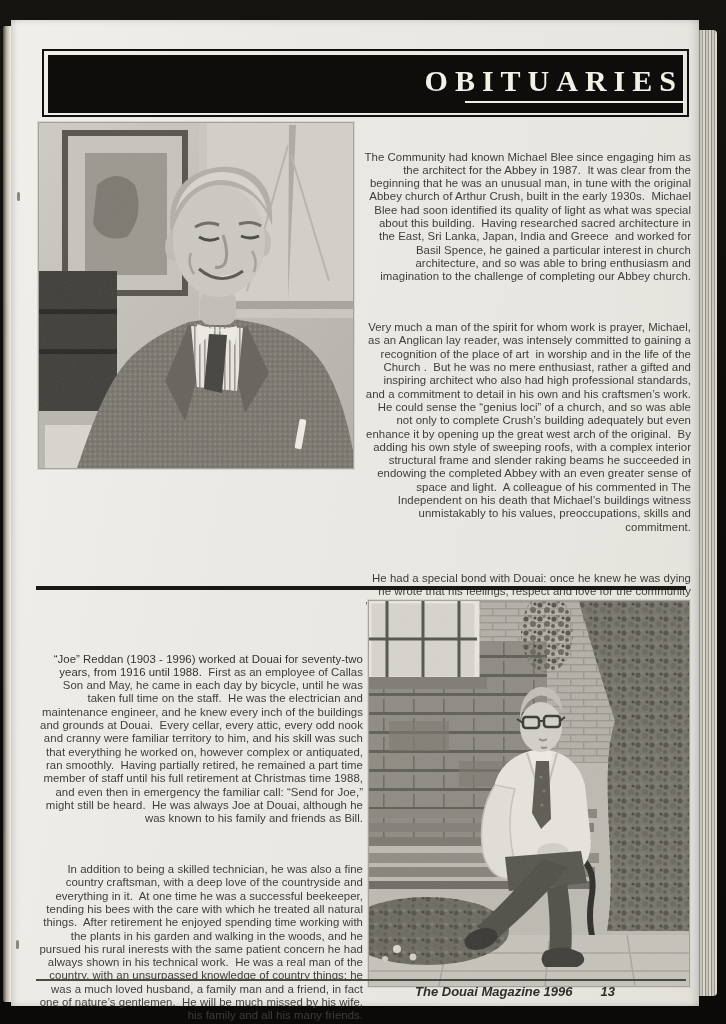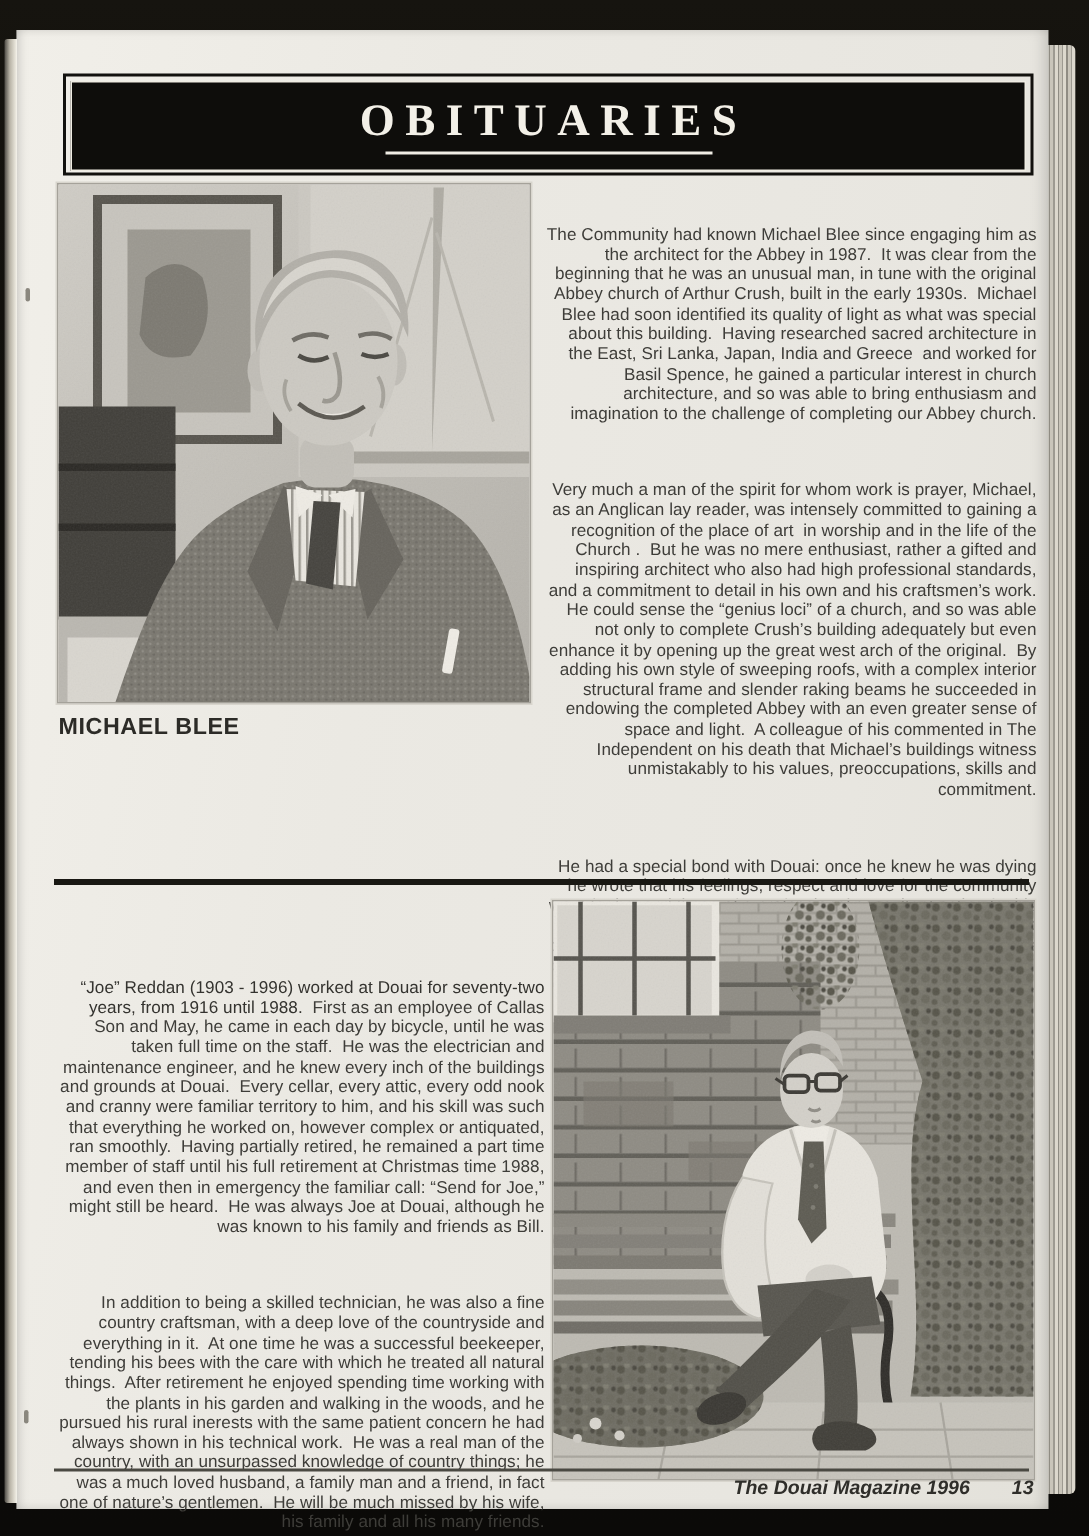--- a/index.html
+++ b/index.html
@@ -26,42 +26,42 @@
     box-shadow:inset -6px 0 12px -6px rgba(0,0,0,.25), inset 4px 0 8px -4px rgba(0,0,0,.25);
   }
   .staple{position:absolute;width:3px;height:9px;background:#8a877e;border-radius:2px;}
   
   .banner{
     position:absolute;left:31px;top:29px;width:637px;height:58px;
     border:2px solid #12110e;padding:3px;background:transparent;
   }
   .banner-inner{
     height:100%;background:#0e0d0b;border:1px solid #efece3;
-    display:flex;flex-direction:column;align-items:center;justify-content:center;
+    display:flex;flex-direction:column;align-items:flex-end;justify-content:center;
   }
   .banner-title{
     font-family:"Liberation Serif",serif;font-weight:700;font-size:30px;
     letter-spacing:7px;color:#f3f0e8;line-height:1;padding-left:7px;
   }
   .banner-underline{width:218px;height:2px;background:#f0ede5;margin-top:5px;}
   
   .body-text{font-size:11.4px;line-height:13.3px;color:#3e3d39;white-space:pre-wrap;letter-spacing:.05px;}
   .body-text p{margin:0 0 11px 0;text-align:right;}
   .bold-lead{font-weight:400;color:#34332f;}
   .section-heading{font-size:15.5px;font-weight:700;color:#2c2b27;letter-spacing:.4px;}
   .signature{font-weight:700;font-style:italic;text-align:right;font-size:12px;color:#34332f;margin-top:2px;}
   .col{position:absolute;}
   .lead-block{font-weight:700;font-size:12px;line-height:14.4px;color:#343330;white-space:pre-wrap;}
   .divider{position:absolute;left:25px;top:566px;width:650px;height:4px;background:#191813;}
   
   .photo{position:absolute;border:1px solid #a5a29a;box-shadow:0 0 0 1px #d8d5cd;}
   .photo svg{display:block;}
   
   .footer-rule{position:absolute;left:25px;top:959px;width:650px;height:1.5px;background:#4a4942;}
-  .footer{position:absolute;left:330px;top:964px;width:348px;display:flex;justify-content:flex-end;align-items:baseline;gap:28px;
+  .footer{position:absolute;left:330px;top:964px;width:348px;display:flex;justify-content:center;align-items:baseline;gap:28px;
     font-style:italic;font-weight:700;font-size:13px;color:#2f2e2a;}
 </style>
 </head>
 <body>
 
 <div class="spine-edge"></div>
 <div class="page-stack"></div>
 
 <div class="page">
   <div class="staple" style="left:6px;top:172px;"></div>
@@ -143,21 +143,20 @@
     </svg>
   </div>
 
   <div class="col body-text" style="left:352px;top:104px;width:328px;">
     <p>The Community had known Michael Blee since engaging him as the architect for the Abbey in 1987.  It was clear from the beginning that he was an unusual man, in tune with the original Abbey church of Arthur Crush, built in the early 1930s.  Michael Blee had soon identified its quality of light as what was special about this building.  Having researched sacred architecture in the East, Sri Lanka, Japan, India and Greece  and worked for Basil Spence, he gained a particular interest in church architecture, and so was able to bring enthusiasm and imagination to the challenge of completing our Abbey church.</p>
     <p>Very much a man of the spirit for whom work is prayer, Michael, as an Anglican lay reader, was intensely committed to gaining a recognition of the place of art  in worship and in the life of the Church .  But he was no mere enthusiast, rather a gifted and inspiring architect who also had high professional standards, and a commitment to detail in his own and his craftsmen’s work.  He could sense the “genius loci” of a church, and so was able not only to complete Crush’s building adequately but even enhance it by opening up the great west arch of the original.  By adding his own style of sweeping roofs, with a complex interior structural frame and slender raking beams he succeeded in endowing the completed Abbey with an even greater sense of space and light.  A colleague of his commented in The Independent on his death that Michael’s buildings witness unmistakably to his values, preoccupations, skills and commitment.</p>
     <p>He had a special bond with Douai: once he knew he was dying he wrote that his feelings, respect and love for the community went far beyond those of a professional consultant acting for his client.  He spoke of his last months, “surrounded by fellowship of friends and great love and many prayers,” as “a time of grace between life and death.”  The Abbey church is a fitting memorial to his generous and imaginative spirit.</p>
     <div class="signature">Peter Bowe OSB</div>
   </div>
 
-  <div class="col section-heading" style="left:28px;top:456px;width:320px;">MICHAEL BLEE</div>
 
   <div class="divider"></div>
 
 
   <div class="col body-text" style="left:28px;top:606px;width:324px;">
     <p><span class="bold-lead">“Joe” Reddan (1903 - 1996) worked at Douai for seventy-two years, from 1916 until 1988.</span><span>  First as an employee of Callas Son and May, he came in each day by bicycle, until he was taken full time on the staff.  He was the electrician and maintenance engineer, and he knew every inch of the buildings and grounds at Douai.  Every cellar, every attic, every odd nook and cranny were familiar territory to him, and his skill was such that everything he worked on, however complex or antiquated, ran smoothly.  Having partially retired, he remained a part time member of staff until his full retirement at Christmas time 1988, and even then in emergency the familiar call: “Send for Joe,” might still be heard.  He was always Joe at Douai, although he was known to his family and friends as Bill.</span></p>
     <p>In addition to being a skilled technician, he was also a fine country craftsman, with a deep love of the countryside and everything in it.  At one time he was a successful beekeeper, tending his bees with the care with which he treated all natural things.  After retirement he enjoyed spending time working with the plants in his garden and walking in the woods, and he pursued his rural inerests with the same patient concern he had always shown in his technical work.  He was a real man of the country, with an unsurpassed knowledge of country things; he was a much loved husband, a family man and a friend, in fact one of nature’s gentlemen.  He will be much missed by his wife, his family and all his many friends.</p>
     
   </div>
 

